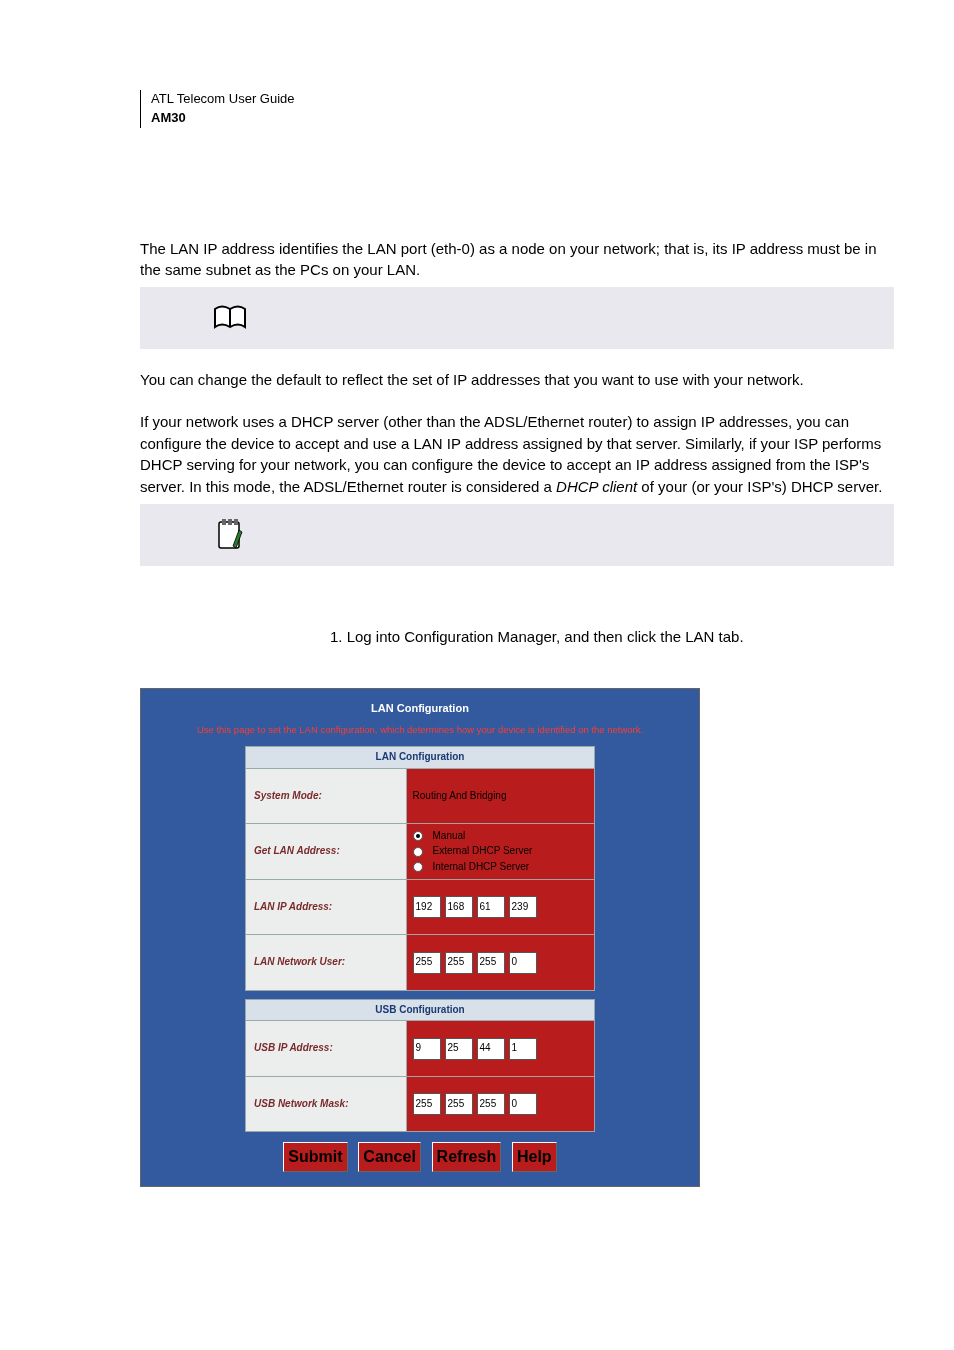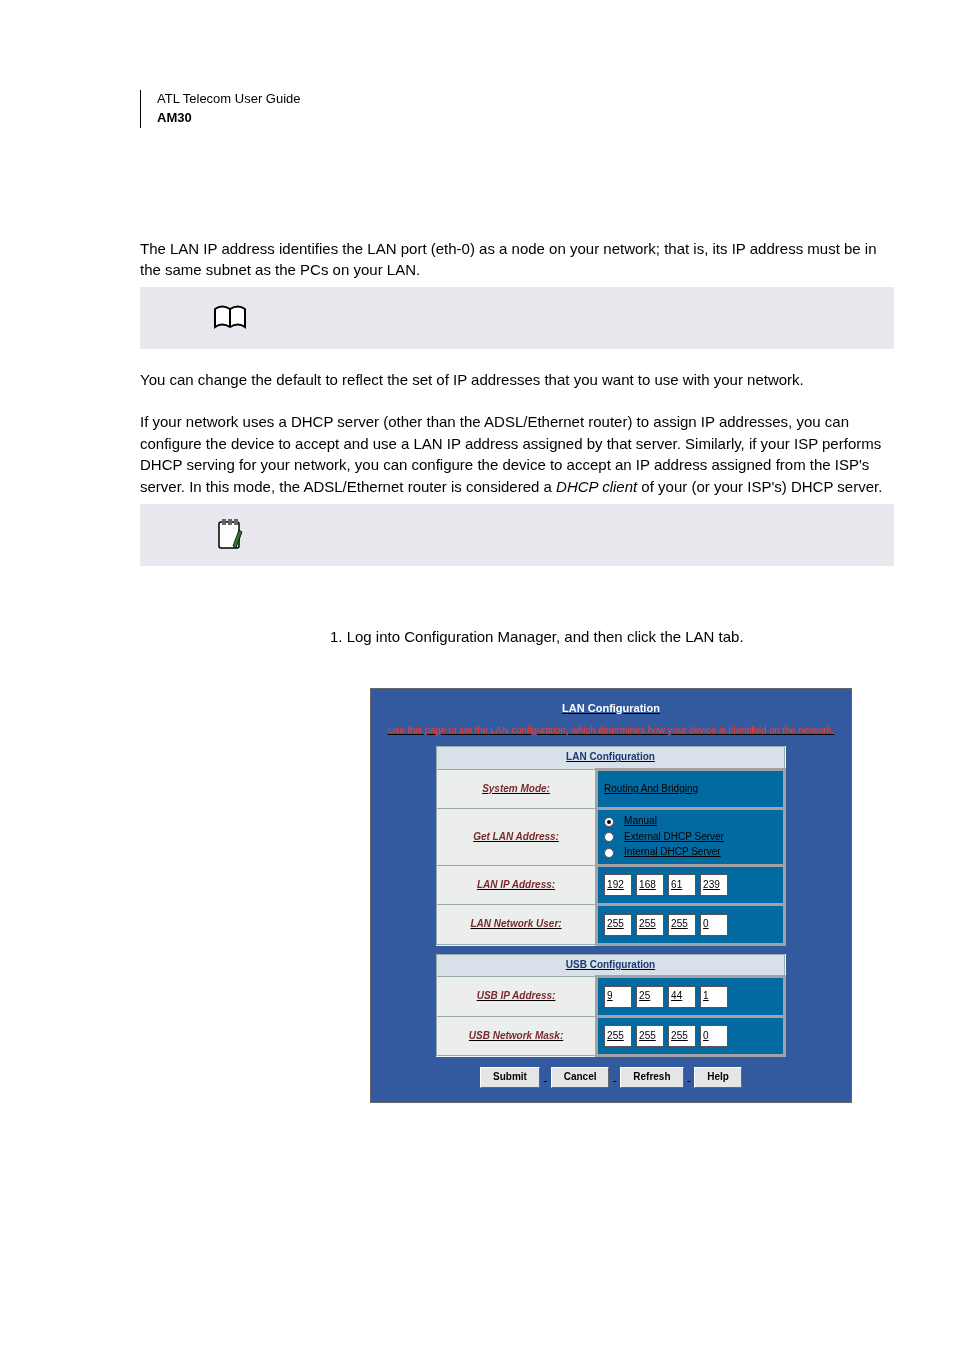--- a/index.html
+++ b/index.html
@@ -11,21 +11,21 @@
     color: #000;
     font-size: 15px;
     line-height: 1.45;
     position: relative;
   }
   .page {
     padding: 90px 60px 40px 140px;
   }
   .header-block {
     border-left: 1px solid #000;
-    padding-left: 16px;
+    padding-left: 10px;
     margin-bottom: 110px;
     font-size: 13px;
   }
   .header-block .line2 { font-weight: bold; }
   .body-text { margin-bottom: 6px; margin-top: 20px; }
   .callout-row {
     display: flex;
     align-items: center;
     margin: 6px 0 18px 0;
   }
@@ -40,27 +40,25 @@
   .icon-cell-right {
     flex: 1;
     background: #e8e8ee;
     height: 62px;
   }
   .step-area { margin-top: 60px; margin-left: 190px; }
   .step-line { margin-bottom: 40px; }
 
   
   .screenshot {
-    margin-left: 230px;
-    width: 482px;
+    width: 560px;
     border: 1px solid #666;
     background: #f5f4f8;
     font-family: Verdana, Arial, sans-serif;
     font-size: 10px;
-    text-decoration: underline;
   }
   .screenshot-inner {
     background: #335a9e;
     padding: 12px 12px 14px 12px;
   }
   .panel-title {
     color: #fff;
     font-weight: bold;
     text-align: center;
     font-size: 11px;
@@ -86,54 +84,54 @@
     text-align: center;
     padding: 3px 6px;
     border: 1px solid #9aa;
   }
   table.cfg td.label {
     background: #eceeee;
     color: #7a2a2a;
     font-weight: bold;
     font-style: italic;
     font-size: 10px;
-    text-align: center;
-    padding: 12px 8px;
+    text-align: left;
+    padding: 20px 8px;
     border: 1px solid #9aa;
     width: 46%;
     white-space: nowrap;
   }
   table.cfg td.value {
-    background: #0369a1;
+    background: #b91c1c;
     padding: 3px 6px;
-    border: 3px solid #a3a3a3;
+    border: 1px solid #a3a3a3;
     font-size: 10px;
   }
   .radio-row { display:flex; align-items:center; gap:10px; margin:1px 0; }
   .radio {
     width:10px; height:10px; border:1px solid #555; border-radius:50%;
     display:inline-flex; align-items:center; justify-content:center; background:#fff;
     flex-shrink:0;
   }
   .radio.sel::after { content:""; width:4px; height:4px; background:#000; border-radius:50%; }
   .ip-boxes { display:flex; gap:4px; }
   .ip-box {
     width: 28px; height:16px;
     border:1px solid #555; background:#fff;
     font-size:10px; padding:10px 2px;
     display:flex; align-items:center;
   }
   .btn-row { text-align:center; margin-top:10px; }
   .btn {
     display:inline-block;
-    background:#e5e5e5;
+    background:#b91c1c;
     border:1px solid #666;
     border-top-color:#fff; border-left-color:#fff;
-    font-size:10px; font-weight:bold;
-    padding:2px 12px; margin:0 4px;
+    font-size:16px; font-weight:bold;
+    padding:2px 4px; margin:0 4px;
     font-family: Verdana, Arial, sans-serif;
   }
 </style>
 </head>
 <body>
 
 <div class="page">
   <div class="header-block">
     <div>ATL Telecom User Guide</div>
     <div class="line2">AM30</div>

